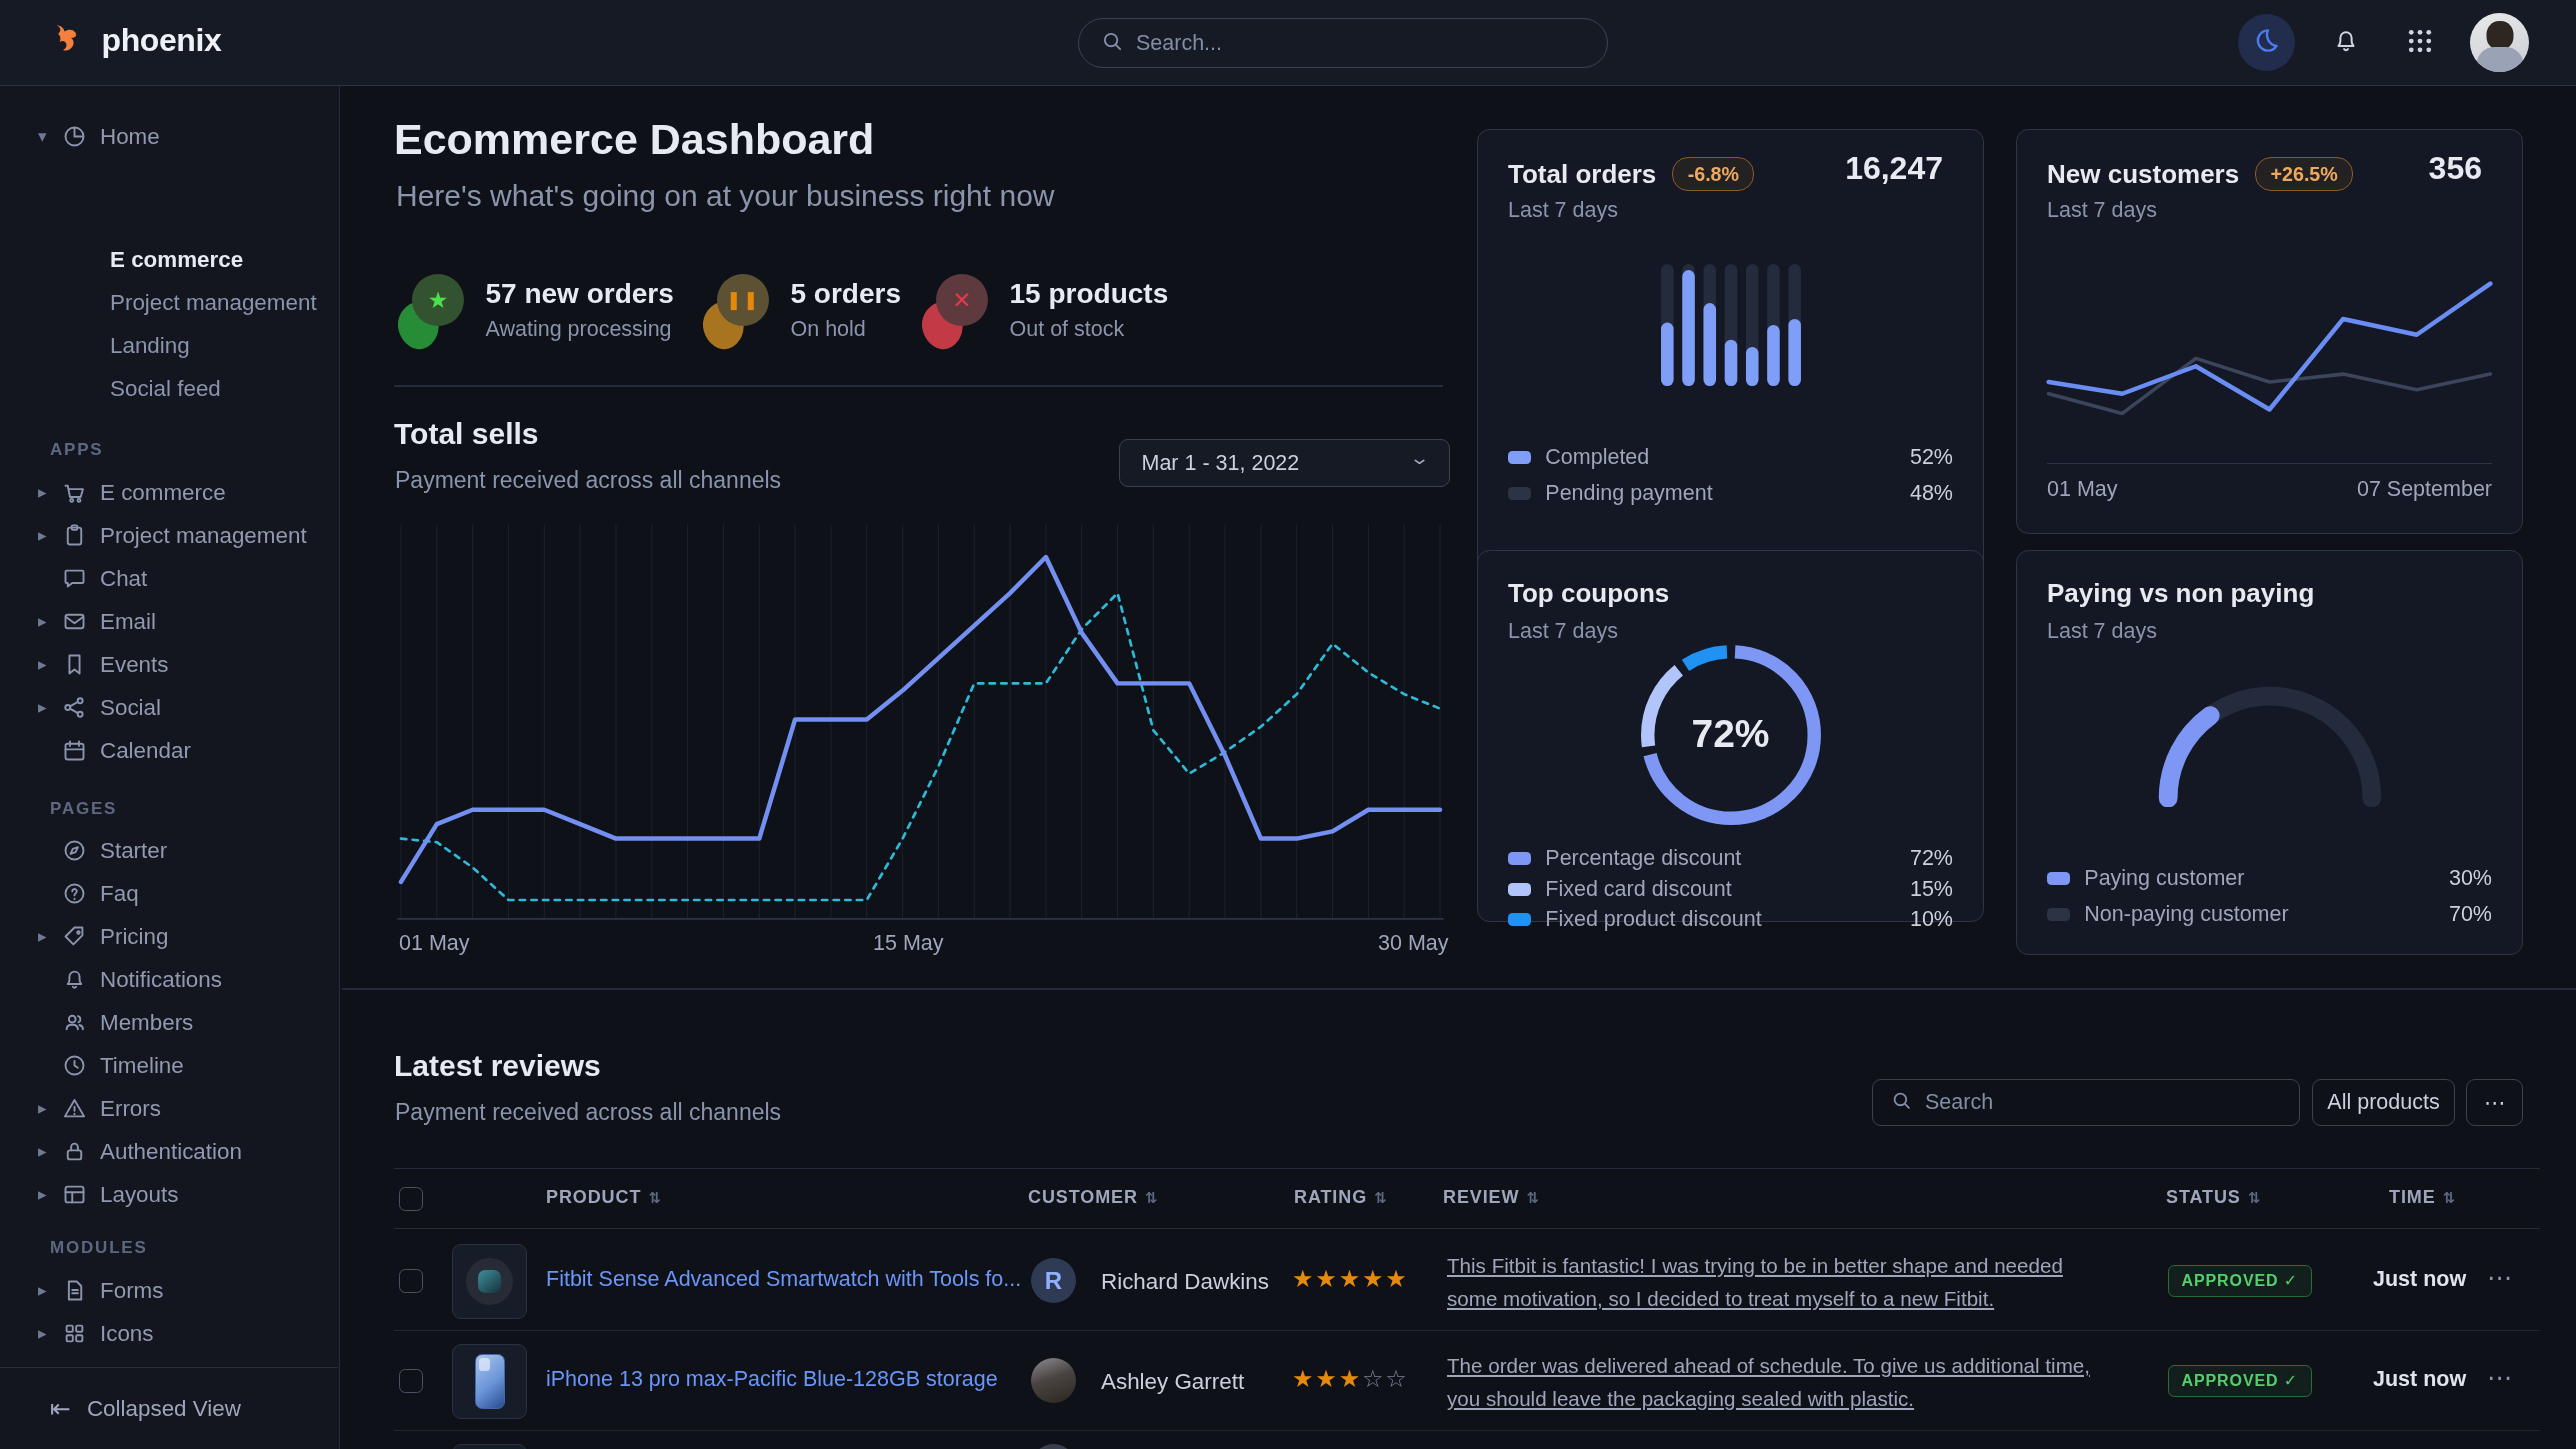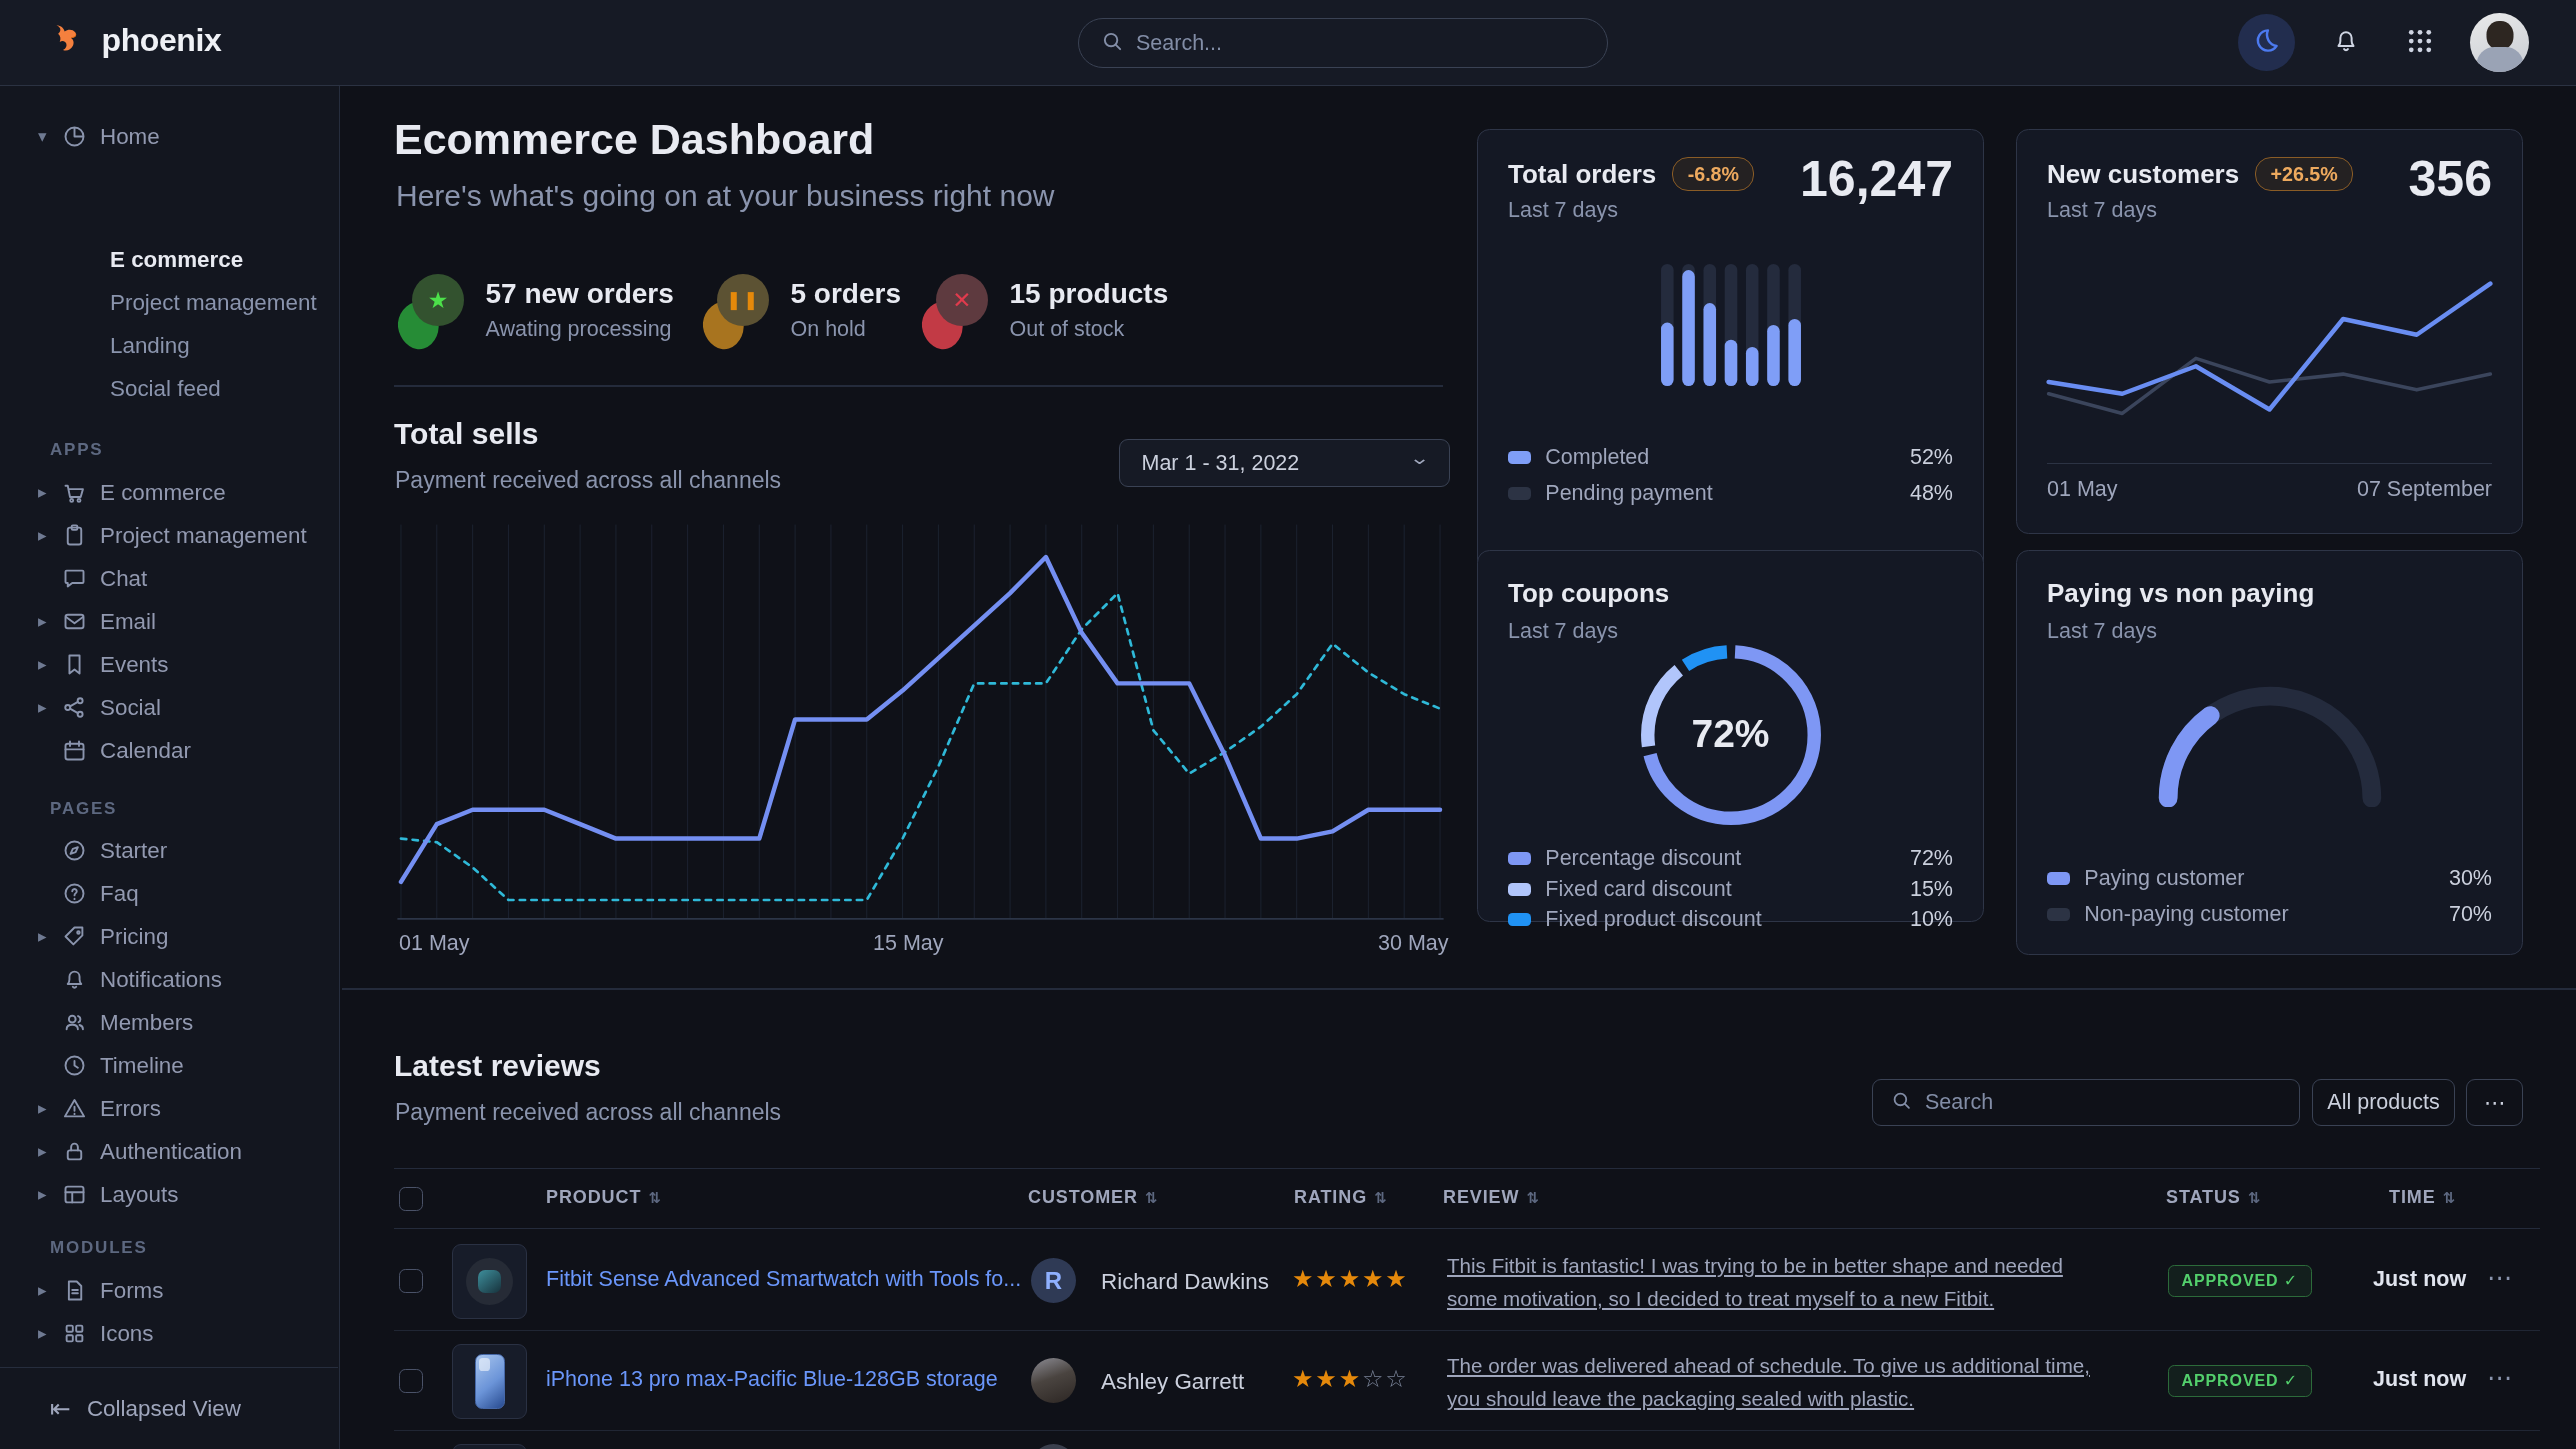--- a/index.html
+++ b/index.html
@@ -61,21 +61,21 @@
 
   
   .chart-box { position:absolute; }
   .tick { position:absolute; color:#9fa6bc; font-size:21.5px; }
 
   
   .card { position:absolute; width:507px; background:#141824; border:1.8px solid #2e3547; border-radius:12.5px; }
   .card .c-title-row { position:absolute; left:30px; top:27px; display:flex; align-items:center; gap:16px; }
   .card .c-title { color:#e8eaf1; font-size:26px; font-weight:700; }
   .badge { border:0.9px solid #8a5c26; background:rgba(229,144,11,0.08); color:#eda95e; font-size:19.7px; font-weight:700; padding:4.5px 14.3px; border-radius:16px; }
-  .card .c-value { position:absolute; right:30px; top:19.7px; color:#e8eaf1; font-size:50px; font-weight:800; }
+  .card .c-value { position:absolute; right:40px; top:19.7px; color:#e8eaf1; font-size:32px; font-weight:800; }
   .card .c-period { position:absolute; left:30px; top:68px; color:#8a94ad; font-size:21.5px; }
   .legend-row { position:absolute; left:30px; right:30px; display:flex; align-items:center; gap:14.3px; }
   .legend-sq { width:23px; height:13.4px; border-radius:4.5px; flex:0 0 auto; }
   .legend-lbl { color:#9fa6bc; font-size:21.5px; }
   .legend-val { margin-left:auto; color:#cbd0dd; font-size:21.5px; }
   .donut-center { position:absolute; color:#e8eaf1; font-size:39px; font-weight:700; }
   .nc-divider { position:absolute; left:30px; right:30px; top:333px; height:0.9px; background:#2c3344; }
 
   
   .rv-search { position:absolute; left:1872px; top:1079px; width:428px; height:47px; border:1.8px solid #3a4254; border-radius:9px; display:flex; align-items:center; padding:0 18px; gap:12.5px; }

